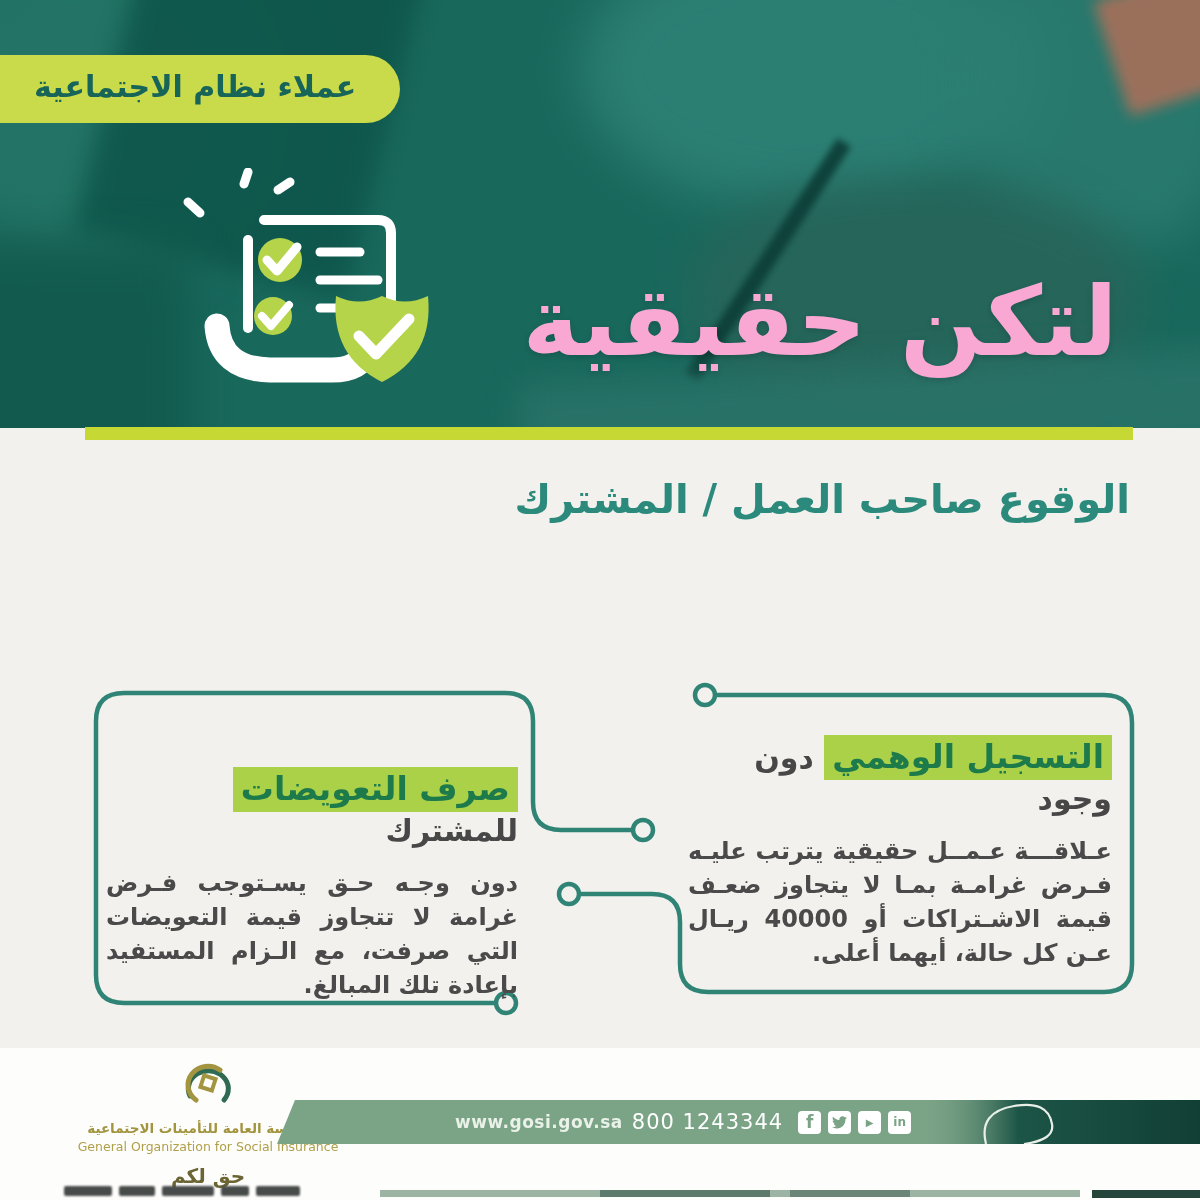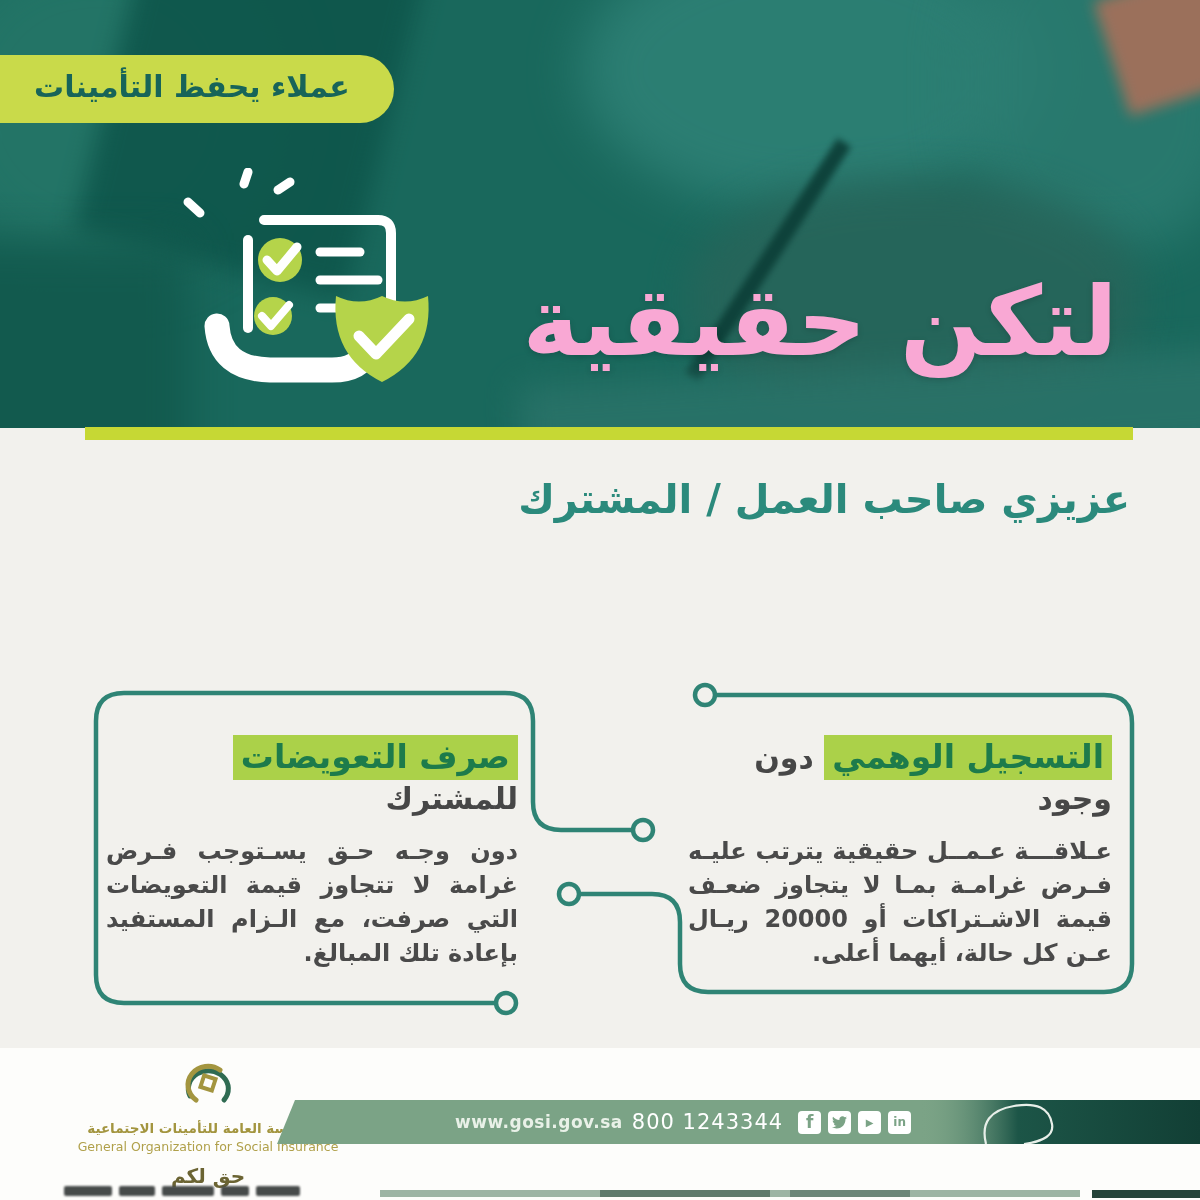--- a/index.html
+++ b/index.html
@@ -35,21 +35,21 @@
   .intro{position:absolute;right:70px;top:548px;width:1070px;color:#3d3d3d;font-size:32px;font-weight:bold;
          direction:rtl;text-align:right;line-height:52px;}
 
   .connectors{position:absolute;left:0;top:660px;}
 
   .card{position:absolute;direction:rtl;text-align:right;}
   .card-title{font-size:30px;font-weight:bold;color:#474747;line-height:1.3;}
   .hl{background:#abd149;color:#1d7b4b;font-size:33px;font-weight:bold;padding:2px 8px 4px 8px;}
   .card-body{margin-top:16px;font-size:24px;font-weight:bold;color:#4a4a4a;line-height:1.42;text-align:justify;}
   .card-right{right:88px;top:736px;width:424px;}
-  .card-left{right:682px;top:736px;width:412px;}
+  .card-left{right:682px;top:768px;width:412px;}
 
   
   .footer{position:absolute;left:0;top:1048px;width:1200px;height:152px;background:#fdfdfb;}
   .logo-block{position:absolute;left:70px;top:8px;width:276px;text-align:center;}
   .logo-ar{color:#a3953f;font-size:13.5px;font-weight:bold;direction:rtl;margin-top:2px;white-space:nowrap;}
   .logo-en{color:#b0a04a;font-size:12.5px;margin-top:3px;white-space:nowrap;}
   .logo-tagline{color:#6b6433;font-size:20px;font-weight:bold;direction:rtl;margin-top:10px;}
 
   .green-bar{position:absolute;left:277px;top:52px;width:923px;height:44px;background:#7ba386;
              clip-path:polygon(18px 0,100% 0,100% 100%,0 100%);display:flex;align-items:center;gap:9px;
@@ -80,21 +80,21 @@
     <div class="ph ph-sleeve"></div>
     <div class="ph ph-sleeve2"></div>
     <div class="ph ph-hand"></div>
     <div class="ph ph-pen"></div>
     <div class="ph ph-dark1"></div>
     <div class="ph ph-dark2"></div>
     <div class="ph ph-salmon"></div>
     <div class="ph ph-desk"></div>
 
     <div class="badge">
-      <span>عملاء يحفظ التأمينات</span>
+      <span>عملاء نظام الاجتماعية</span>
     </div>
 
     <svg class="checklist-icon" width="300" height="250" viewBox="0 0 300 250">
       <g stroke="#ffffff" stroke-width="9" stroke-linecap="round" fill="none">
         <path d="M40 45 L28 34"></path>
         <path d="M84 16 L88 4"></path>
         <path d="M118 22 L130 14"></path>
       </g>
       <g stroke="#ffffff" stroke-width="10" stroke-linecap="round" fill="none">
         <path d="M104 52 H 218 Q 231 52 231 65 V 148"></path>
@@ -112,21 +112,21 @@
       </g>
       <path d="M222 128 Q 245 139 268 128 Q 274 188 222 214 Q 170 188 176 128 Q 199 139 222 128 Z" fill="#b5d44a"></path>
       <path d="M199 168 L 216 186 L 249 151" stroke="#ffffff" stroke-width="11" stroke-linecap="round" stroke-linejoin="round" fill="none"></path>
     </svg>
 
     <div class="hero-title">لتكن حقيقية</div>
   </div>
 
   <div class="lime-bar"></div>
 
-  <div class="greeting">عزيزي صاحب العمل / المشترك</div>
+  <div class="greeting">الوقوع صاحب العمل / المشترك</div>
 
 
   <svg class="connectors" width="1200" height="390" viewBox="0 0 1200 390">
     <g stroke="#2f8475" stroke-width="4.5" fill="none">
 
       <path d="M 717 35 H 1104 Q 1132 35 1132 63 V 304 Q 1132 332 1104 332 H 708 Q 680 332 680 304 V 262 Q 680 234 652 234 H 581"></path>
 
       <path d="M 494 343 H 124 Q 96 343 96 315 V 61 Q 96 33 124 33 H 505 Q 533 33 533 61 V 142 Q 533 170 561 170 H 631"></path>
       <g fill="#f2f1ed">
         <circle cx="705" cy="35" r="10"></circle>
@@ -135,21 +135,21 @@
         <circle cx="506" cy="343" r="10"></circle>
       </g>
     </g>
   </svg>
 
   <div class="card card-right">
     <div class="card-title">
       <span class="hl">التسجيل الوهمي</span>
       <span>دون وجود</span>
     </div>
-    <div class="card-body">عـلاقـــة عـمــل حقيقية يترتب عليـه فـرض غرامـة بمـا لا يتجاوز ضعـف قيمة الاشـتراكات أو 20000 ريـال عـن كل حالة، أيهما أعلى.</div>
+    <div class="card-body">عـلاقـــة عـمــل حقيقية يترتب عليـه فـرض غرامـة بمـا لا يتجاوز ضعـف قيمة الاشـتراكات أو 40000 ريـال عـن كل حالة، أيهما أعلى.</div>
   </div>
 
   <div class="card card-left">
     <div class="card-title">
       <span class="hl">صرف التعويضات</span>
       <span>للمشترك</span>
     </div>
     <div class="card-body">دون وجـه حـق يسـتوجب فـرض غرامة لا تتجاوز قيمة التعويضات التي صرفت، مع الـزام المستفيد بإعادة تلك المبالغ.</div>
   </div>
 

